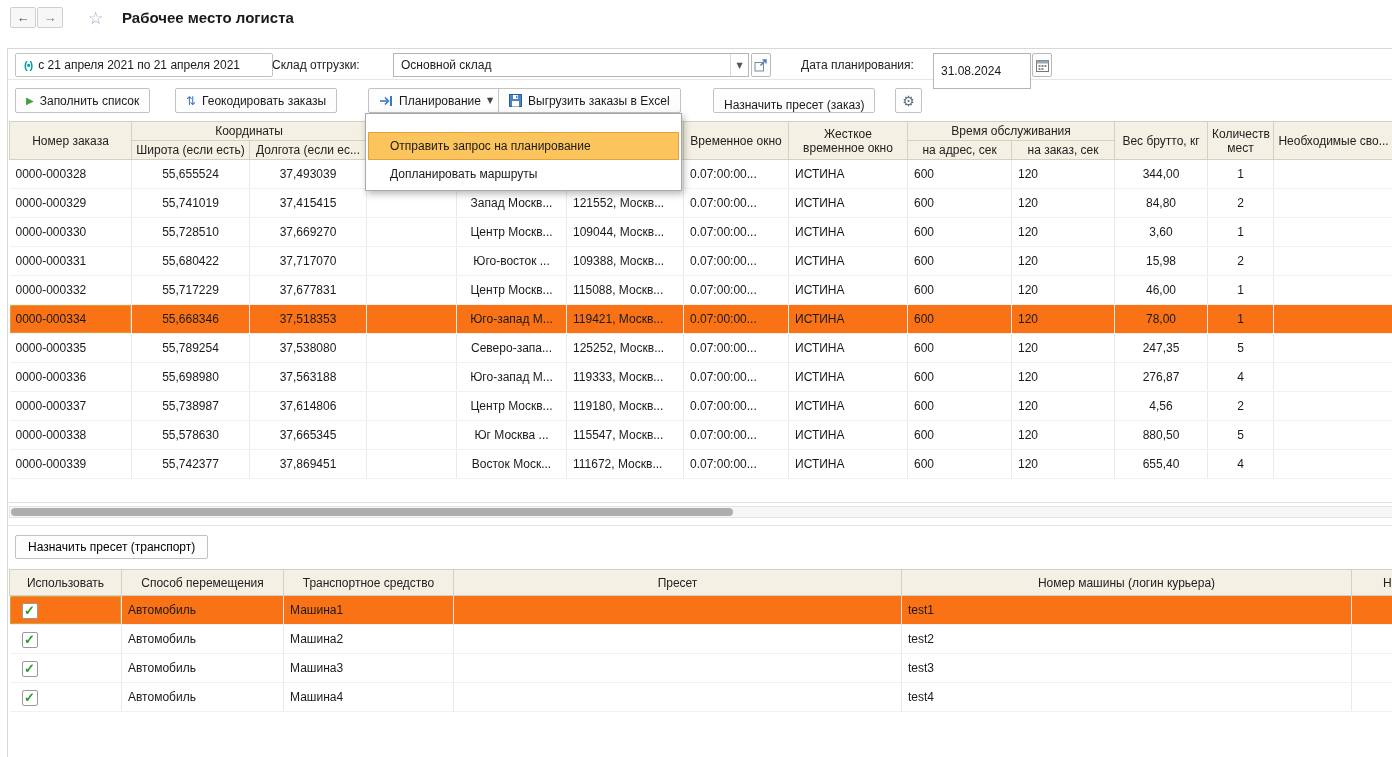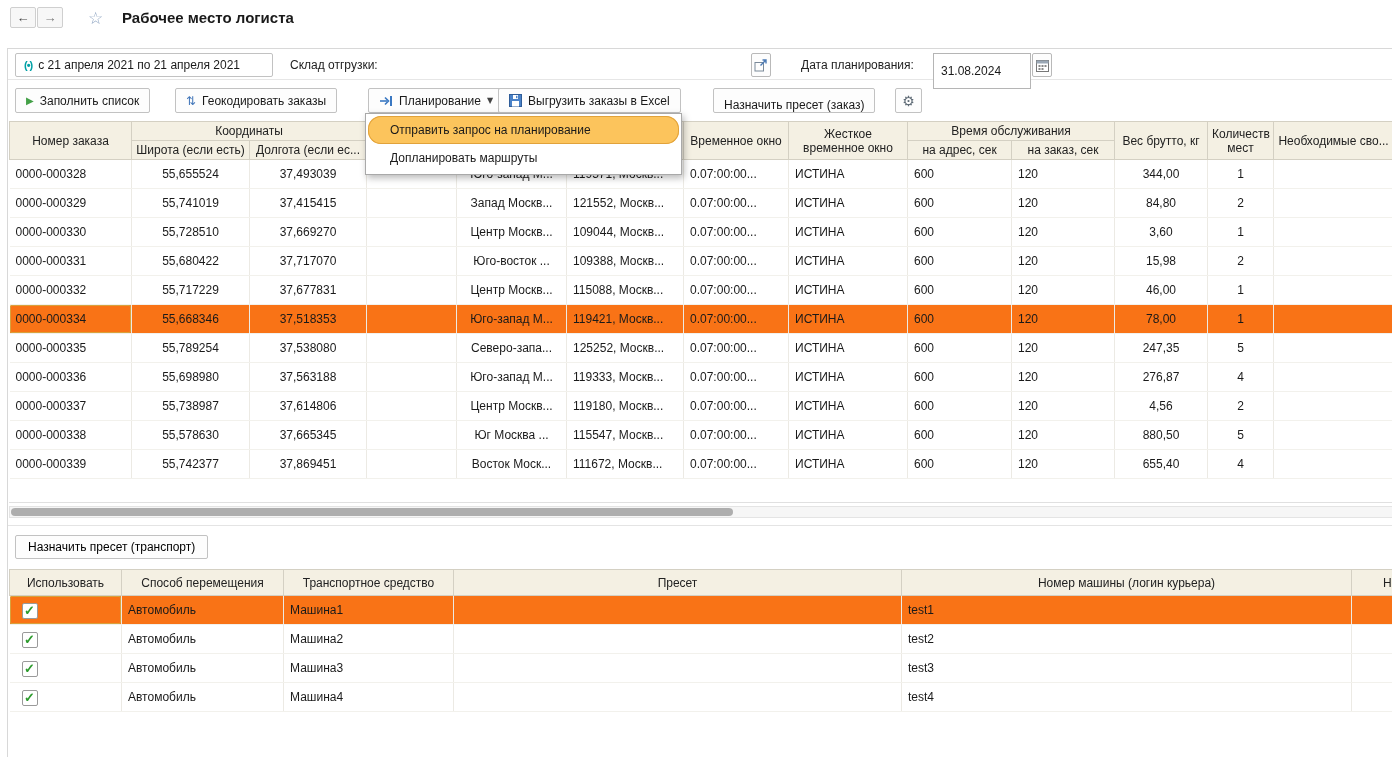--- a/index.html
+++ b/index.html
@@ -23,21 +23,21 @@
     border-top:1px solid #d8d8d8; border-left:1px solid #d8d8d8; background:#fff; }
 
   
   .filter-row { position:absolute; left:0; top:0; width:100%; height:31px;
     border-bottom:1px solid #e6e6e6; }
   .period-btn { position:absolute; left:7px; top:4px; height:24px; width:258px;
     border:1px solid #c2c2c2; border-radius:2px; background:#fff; display:flex;
     align-items:center; gap:6px; padding:0 8px; cursor:pointer; }
   .period-ico { color:#00a0a5; font-weight:700; font-size:11px; letter-spacing:-1px; }
   .lbl { position:absolute; top:9px; color:#222; }
-  .lbl.warehouse { left:282px; }
+  .lbl.warehouse { left:264px; }
   .lbl.pdate { left:793px; }
   .combo { position:absolute; left:385px; top:4px; width:356px; height:24px;
     border:1px solid #b5b5b5; background:#fff; display:flex; align-items:center; }
   .combo .val { flex:1; padding:0 7px; white-space:nowrap; overflow:hidden; }
   .combo .arrow { width:18px; height:100%; border-left:1px solid #d9d9d9;
     display:flex; align-items:center; justify-content:center; font-size:8px; color:#555;
     cursor:pointer; font-family:"DejaVu Sans", sans-serif; }
   .mini-btn { position:absolute; top:4px; width:20px; height:24px; border:1px solid #b9b9b9;
     background:#fdfdfd; border-radius:2px; display:flex; align-items:center;
     justify-content:center; cursor:pointer; }
@@ -103,21 +103,21 @@
     line-height:14px; text-align:center; }
   .checkbox.checked::after { content:"✓"; color:#2d9b2d; font-weight:700; font-size:13px; }
 
   
   .menu { position:absolute; left:365px; top:113px; width:317px; background:#fff;
     border:1px solid #a9a9a9; box-shadow:2px 3px 7px rgba(0,0,0,0.28); padding:2px;
     z-index:30; }
   .menu-item { height:28px; line-height:28px; padding-left:22px; white-space:nowrap;
     overflow:hidden; cursor:pointer; }
   .menu-item.highlighted { background:#fcc45c; box-shadow:inset 0 0 0 1px #e1a23a;
-    border-radius:13px; }
+    border-radius:1px;margin-top:16px; }
 </style>
 </head>
 <body>
 
 <div class="app">
 
   <div class="titlebar">
     <div class="navbtn back">←</div>
     <div class="navbtn fwd">→</div>
     <span class="star">☆</span>
@@ -125,20 +125,24 @@
   </div>
 
   <div class="form">
 
     <div class="filter-row">
       <div class="period-btn">
         <span class="period-ico">(•)</span>
         <span>с 21 апреля 2021 по 21 апреля 2021</span>
       </div>
       <span class="lbl warehouse">Склад отгрузки:</span>
+      <div class="combo">
+        <span class="val">Основной склад</span>
+        <span class="arrow">▼</span>
+      </div>
       <div class="mini-btn open-btn">
         <svg width="14" height="13" viewBox="0 0 14 13">
           <rect x="1" y="3.5" width="8.5" height="8.5" fill="none" stroke="#7b8a99" stroke-width="1"></rect>
           <path d="M6.5 6.5 L12 1 M8.5 1 H12 V4.5" fill="none" stroke="#4a7ab5" stroke-width="1.4"></path>
         </svg>
       </div>
       <span class="lbl pdate">Дата планирования:</span>
       <div class="date-field">
         <span>31.08.2024</span>
       </div>

